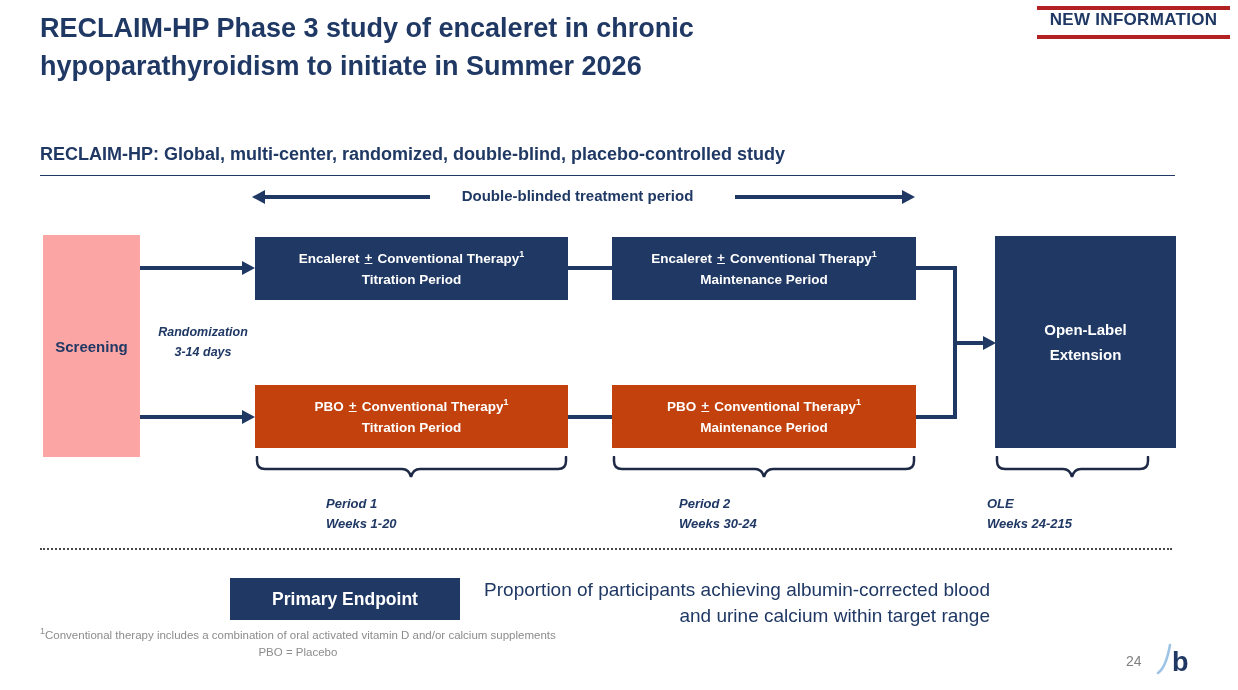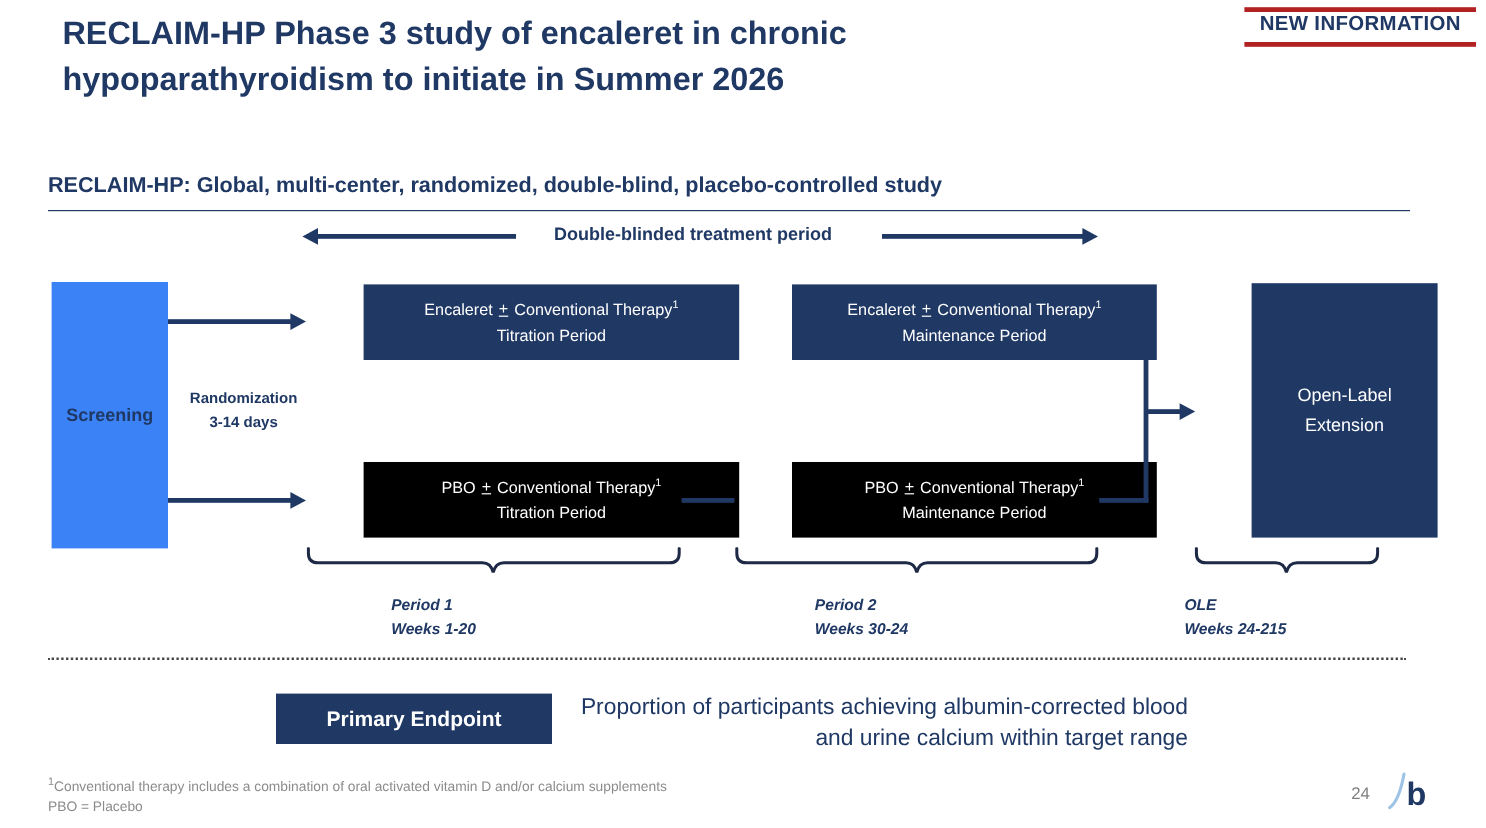--- a/index.html
+++ b/index.html
@@ -1,38 +1,38 @@
 <!DOCTYPE html>
 <html><head>
 <meta charset="utf-8">
 <style>
   html,body{margin:0;padding:0;background:#fff;}
   .slide{position:relative;width:1238px;height:690px;background:#ffffff;
          font-family:"Liberation Sans",sans-serif;overflow:hidden;}
 
   
   .title{position:absolute;left:40px;top:10px;width:760px;font-size:27px;
-         font-weight:bold;color:#1f3864;line-height:1.4;margin-left:12px;}
+         font-weight:bold;color:#1f3864;line-height:1.4;}
   .badge{position:absolute;left:1037px;top:6px;width:193px;text-align:center;}
   .badge .bar{height:4px;background:#b22222;}
   .badge .txt{font-size:17px;font-weight:bold;color:#1f3864;padding:0 0 5px 0;letter-spacing:.3px;}
   .subtitle{position:absolute;left:40px;top:144px;width:1135px;font-size:18px;
             font-weight:bold;color:#1f3864;border-bottom:1.5px solid #1f3864;padding-bottom:10px;}
 
   
-  .box{position:absolute;color:#fff;font-weight:normal;font-size:13.5px;text-align:center;
-       display:flex;flex-direction:column;justify-content:center;line-height:1.6;margin-left:48px;}
+  .box{position:absolute;color:#fff;font-weight:bold;font-size:13.5px;text-align:center;
+       display:flex;flex-direction:column;justify-content:center;line-height:1.6;}
   .navy{background:#1f3864;}
-  .graybg{background:#000000;}
+  .graybg{background:#c2410c;}
   .plus{text-decoration:underline;margin:0 5px;}
   sup{font-size:9px;}
-  .screening{position:absolute;left:43px;top:235px;width:97px;height:222px;background:#3b82f6;
+  .screening{position:absolute;left:43px;top:235px;width:97px;height:222px;background:#fca5a5;
              color:#1f3864;font-weight:bold;font-size:15px;display:flex;align-items:center;justify-content:center;}
   .randomization{position:absolute;left:143px;top:322px;width:120px;text-align:center;
-                 font-weight:bold;font-size:12.5px;color:#1f3864;line-height:1.6;}
+                 font-style:italic;font-weight:bold;font-size:12.5px;color:#1f3864;line-height:1.6;}
 
   
   .hline{position:absolute;background:#1f3864;}
   .vline{position:absolute;background:#1f3864;}
   .arr-r{position:absolute;width:0;height:0;border-top:7px solid transparent;
          border-bottom:7px solid transparent;border-left:13px solid #1f3864;}
   .arr-l{position:absolute;width:0;height:0;border-top:7px solid transparent;
          border-bottom:7px solid transparent;border-right:13px solid #1f3864;}
 
   .dbl-label{position:absolute;left:440px;top:187px;width:275px;text-align:center;
@@ -42,21 +42,21 @@
   .period{position:absolute;width:170px;text-align:left;font-size:13px;font-weight:bold;
           font-style:italic;color:#1f3864;line-height:1.55;}
 
   .dotted{position:absolute;left:40px;top:548px;width:1132px;border-top:2px dotted #4a4a4a;}
 
   .endpoint-box{position:absolute;left:230px;top:578px;width:230px;height:42px;background:#1f3864;
                 color:#fff;font-weight:bold;font-size:17.5px;display:flex;align-items:center;justify-content:center;}
   .endpoint-text{position:absolute;left:470px;top:577px;width:520px;font-size:19px;
                  color:#1f3864;line-height:1.35;text-align:right;}
 
-  .footnotes{position:absolute;left:40px;top:645px;font-size:11.5px;color:#8c8c8c;line-height:1.5;}
+  .footnotes{position:absolute;left:40px;top:625px;font-size:11.5px;color:#8c8c8c;line-height:1.5;text-align:center;}
   .page-num{position:absolute;left:1126px;top:653px;font-size:14px;color:#808080;}
   .logo{position:absolute;left:1150px;top:642px;}
 </style>
 </head>
 <body>
 
 <div class="slide">
 
   <div class="title">RECLAIM-HP Phase 3 study of encaleret in chronic hypoparathyroidism to initiate in Summer 2026</div>
   <div class="badge">
@@ -102,21 +102,21 @@
 
   <div class="hline" style="left:568px;top:266px;width:44px;height:4px;"></div>
   <div class="hline" style="left:568px;top:415px;width:44px;height:4px;"></div>
 
   <div class="hline" style="left:916px;top:266px;width:41px;height:4px;"></div>
   <div class="hline" style="left:916px;top:415px;width:41px;height:4px;"></div>
   <div class="vline" style="left:953px;top:266px;width:4px;height:153px;"></div>
   <div class="hline" style="left:955px;top:341px;width:30px;height:4px;"></div>
   <div class="arr-r" style="left:983px;top:336px;"></div>
 
-  <div class="box navy" style="left:995px;top:236px;width:155px;height:212px;font-size:15px;line-height:1.7;">
+  <div class="box navy" style="left:995px;top:236px;width:181px;height:212px;font-size:15px;line-height:1.7;">
     <div>Open-Label</div>
     <div>Extension</div>
   </div>
 
   <svg class="bracket" style="left:255px;top:456px;" width="313" height="26">
     <path d="M2,1 L2,5 Q2,13 10,13 L147,13 Q154,13 156,21 Q158,13 165,13 L303,13 Q311,13 311,5 L311,1" fill="none" stroke="#1e2a45" stroke-width="2.5" stroke-linecap="round"></path>
   </svg>
   <svg class="bracket" style="left:612px;top:456px;" width="304" height="26">
     <path d="M2,1 L2,5 Q2,13 10,13 L143,13 Q150,13 152,21 Q154,13 161,13 L294,13 Q302,13 302,5 L302,1" fill="none" stroke="#1e2a45" stroke-width="2.5" stroke-linecap="round"></path>
   </svg>

